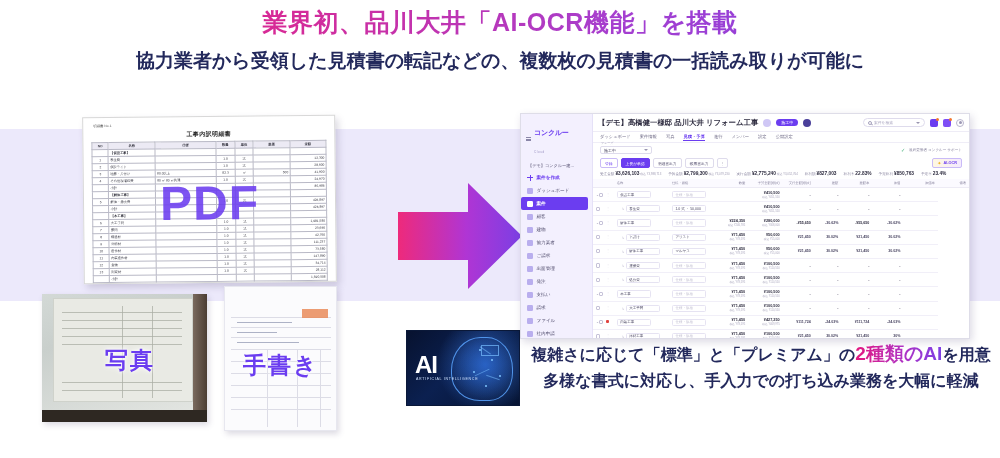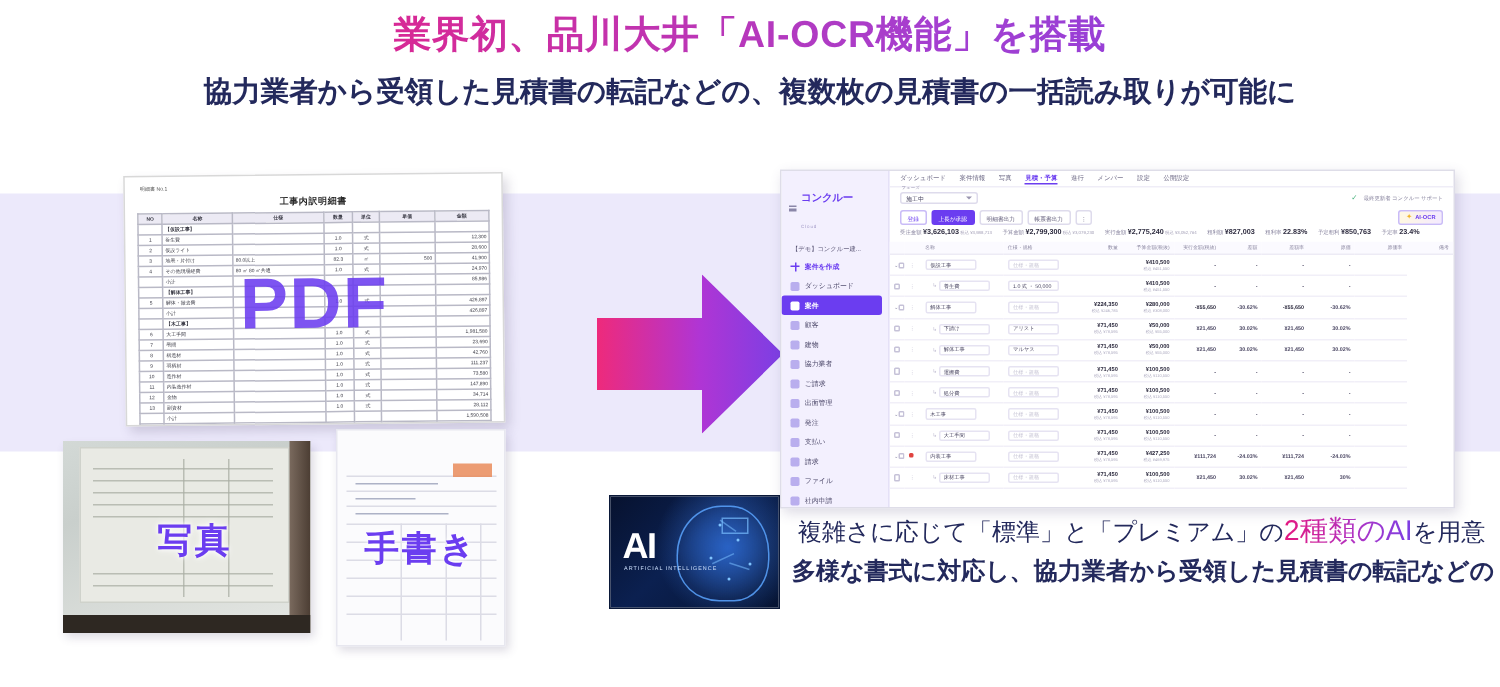--- a/index.html
+++ b/index.html
@@ -304,21 +304,21 @@
   }
   #aiLabelSub {
     position:absolute; left:9px; top:46px; font-size:3.6px; color:#cfe2ff;
     letter-spacing:.7px;
   }
 
   
   #capWrap {
     position:absolute; left:528px; top:341px; width:466px; text-align:center;
   }
-  #cap1 { font-size:16px; font-weight:400; color:#23295c; white-space:nowrap; }
+  #cap1 { font-size:16px; font-weight:700; color:#23295c; white-space:nowrap; }
   #cap1 .hi {
     font-size:19px;
     background-image:linear-gradient(90deg,#e4177f 0%,#b033c4 55%,#7b3fe4 100%);
     -webkit-background-clip:text; background-clip:text;
     -webkit-text-fill-color:transparent; color:transparent;
   }
   #cap2 { font-size:16px; font-weight:700; color:#23295c; white-space:nowrap; margin-top:4px; }
 </style>
 </head>
 <body>
@@ -642,20 +642,34 @@
         </div>
         <div class="navitem">
           <span class="ic"></span>
           <span>社内申請</span>
         </div>
       </div>
   </div>
 
   <div id="appMain">
 
+    <div id="appTopbar">
+      <span id="projTitle">【デモ】高橋健一様邸 品川大井 リフォーム工事</span>
+      <span class="circicon" style="background:#cfc7f5"></span>
+      <span class="pill">施工中</span>
+      <span class="circicon" style="background:#4a3f9a"></span>
+      <span id="searchbox">
+        <span class="mag"></span>
+        <span>案件を検索</span>
+        <span class="caret" style="margin-left:auto"></span>
+      </span>
+      <span class="badgeicon" style="background:#6b3df0"></span>
+      <span class="badgeicon" style="background:#7e4ef5"></span>
+      <span id="avatar"></span>
+    </div>
 
     <div id="appTabs">
         <span class="tab">ダッシュボード</span>
         <span class="tab">案件情報</span>
         <span class="tab">写真</span>
         <span class="tab active">見積・予算</span>
         <span class="tab">進行</span>
         <span class="tab">メンバー</span>
         <span class="tab">設定</span>
         <span class="tab">公開設定</span>
@@ -939,14 +953,14 @@
   <div class="ln" style="left:79px;top:46px;width:14px;height:0.6px;transform:rotate(18deg)"></div>
   <div class="ln" style="left:74px;top:14px;width:18px;height:11px;border:0.6px solid rgba(120,190,255,.7);background:none"></div>
   <div id="aiLabel">AI</div>
   <div id="aiLabelSub">ARTIFICIAL INTELLIGENCE</div>
 </div>
 
 <div id="capWrap">
   <div id="cap1">
     <span>複雑さに応じて「標準」と「プレミアム」の</span><span class="hi">2種類のAI</span><span>を用意</span>
   </div>
-  <div id="cap2">多様な書式に対応し、協力業者から受領した見積書の転記などの</div>
+  <div id="cap2">多様な書式に対応し、手入力での打ち込み業務を大幅に軽減</div>
 </div>
 
 </body></html>

